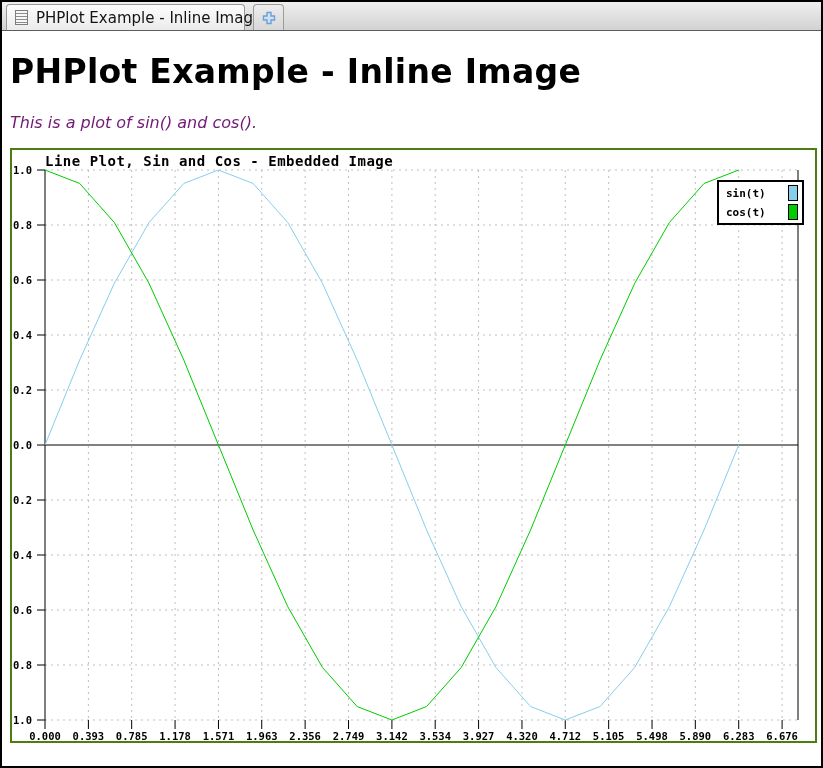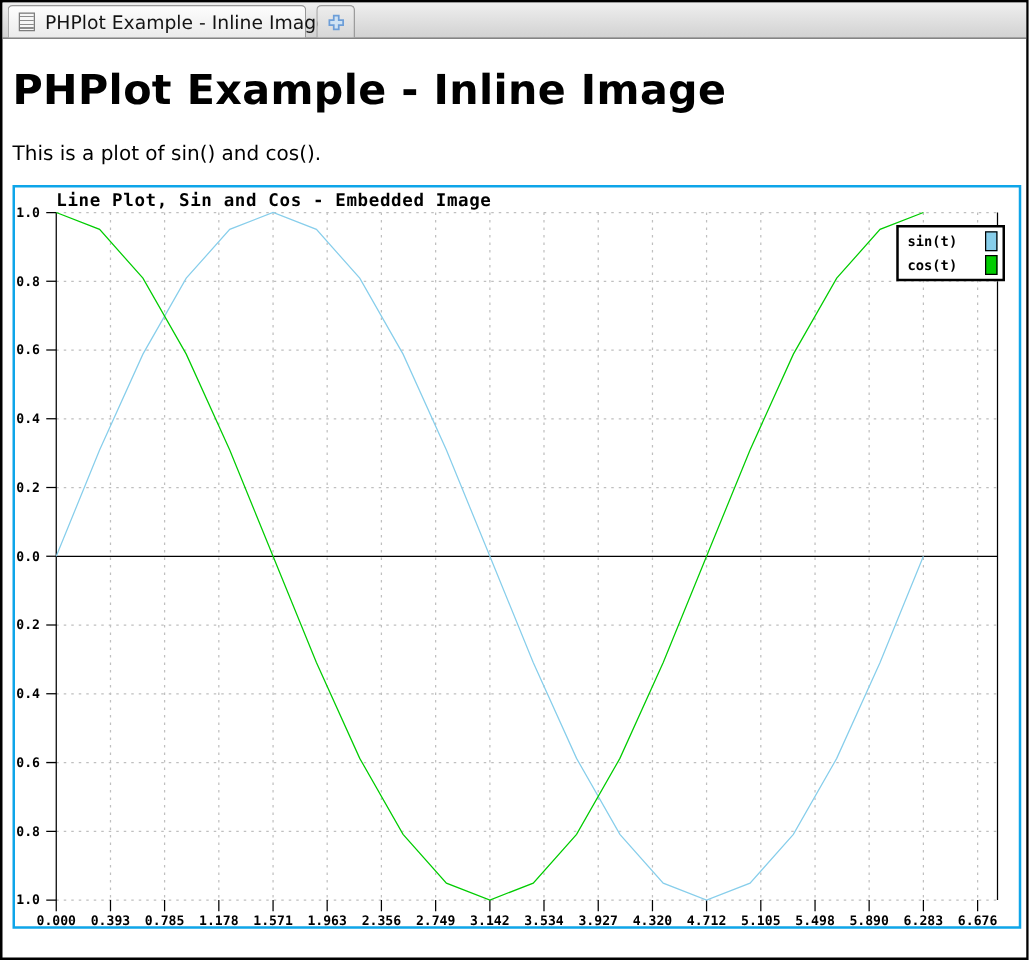--- a/index.html
+++ b/index.html
@@ -38,25 +38,25 @@
     height:26px; width:31px; margin-left:8px;
     background:linear-gradient(#ededed,#d7d7d7);
     border:1px solid #9c9c9c; border-bottom:none;
     border-radius:4px 4px 0 0;
     display:flex; align-items:center; justify-content:center;
     cursor:pointer;
   }
   
   .content { padding:0 8px; }
   h1.heading { font-size:33px; font-weight:bold; color:#000; margin:21px 0 22px; letter-spacing:0.3px; }
-  p.intro { font-size:16px; color:#000000; margin:0 0 16px; }
+  p.intro { font-size:16px; color:#701a75; margin:0 0 16px;font-style:italic; }
   
   .chart-frame {
     width:807px; height:595px;
-    border:2px solid #0ea5e9;
+    border:2px solid #4d7c0f;
     position:relative; background:#fff;
   }
   .chart-title {
     position:absolute; top:3px; left:33px; width:753px;
     text-align:left;
     font:bold 14px "DejaVu Sans Mono", monospace;
     letter-spacing:0.5px; color:#000;
   }
   svg#plot { position:absolute; left:0; top:0; }
   svg#plot text { font:bold 10.5px "DejaVu Sans Mono", monospace; fill:#000; }

